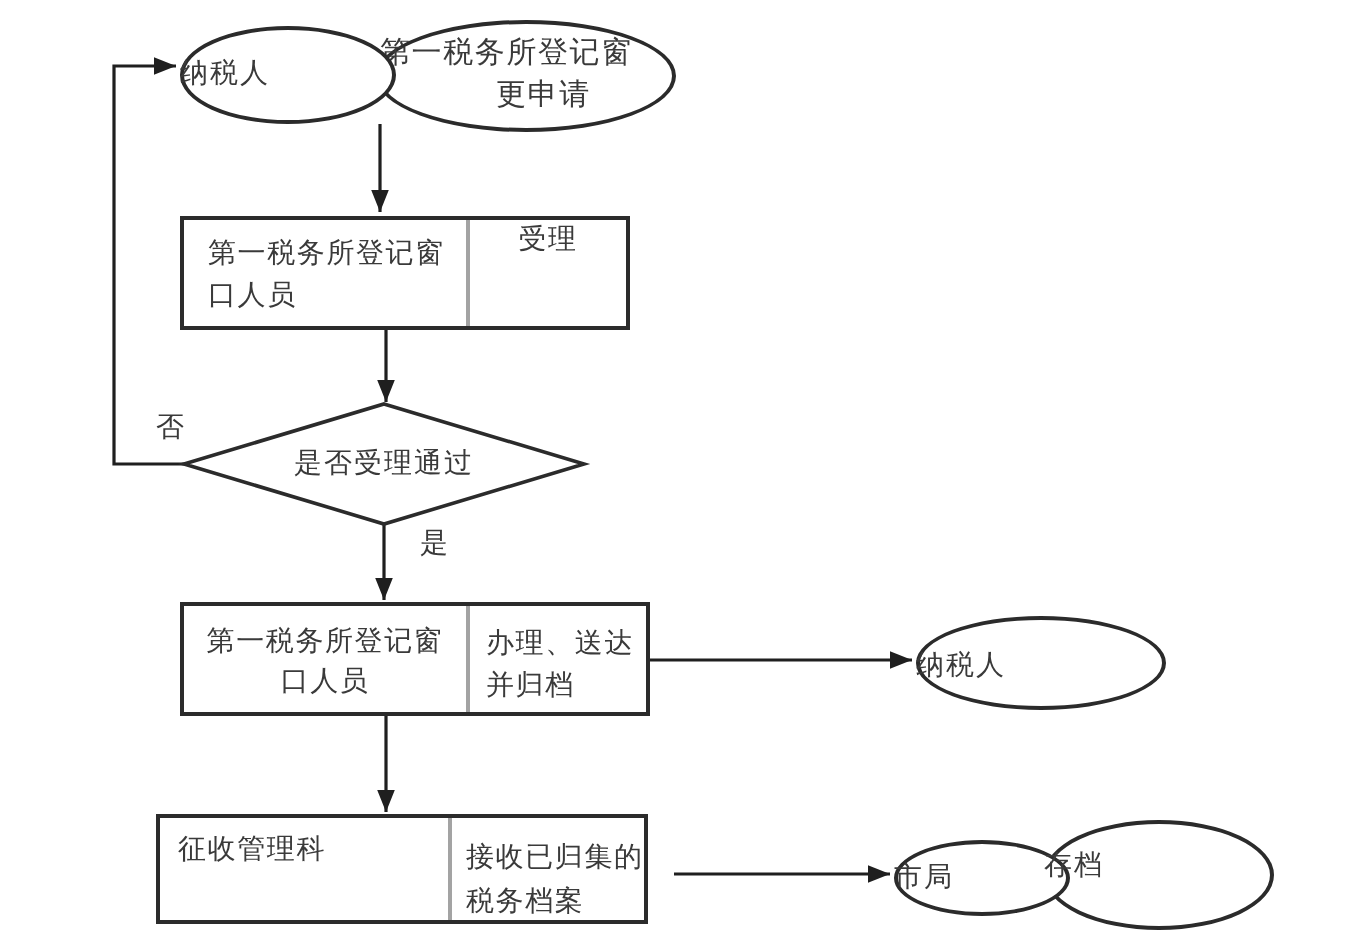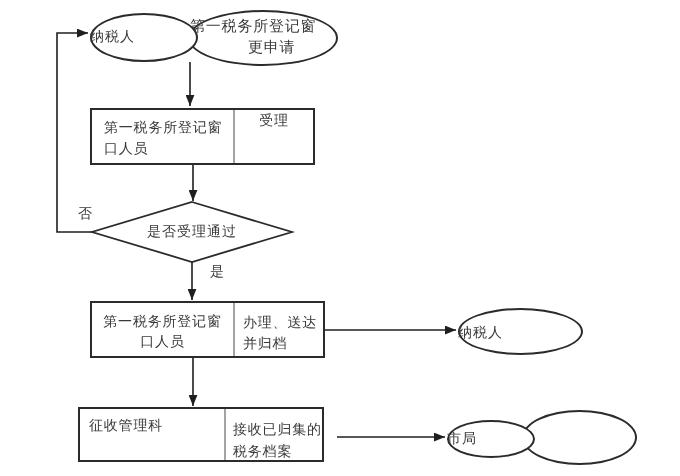--- a/index.html
+++ b/index.html
@@ -95,17 +95,18 @@
     <div class="cell actor" style="width:146px;padding:6px 0 0 9px;">
       <span>征收管理科</span>
     </div>
     <div class="cell" style="flex:1;padding:9px 0 16px 7px;line-height:22px;">
       <span class="line2wrap">接收已归集的</span>
       <span class="line2wrap">税务档案</span>
     </div>
   </div>
 
   <div class="ellipse" style="left:522px;top:410px;width:115px;height:55px;z-index:1;"></div>
+  <div class="node-label" style="left:522px;top:424px;width:106px;z-index:3;">存档</div>
 
   <div class="ellipse" style="left:447px;top:420px;width:88px;height:38px;z-index:2;"></div>
   <div class="node-label" style="left:447px;top:430px;width:74px;z-index:3;">市局</div>
 
 </div>
 
 </body></html>

